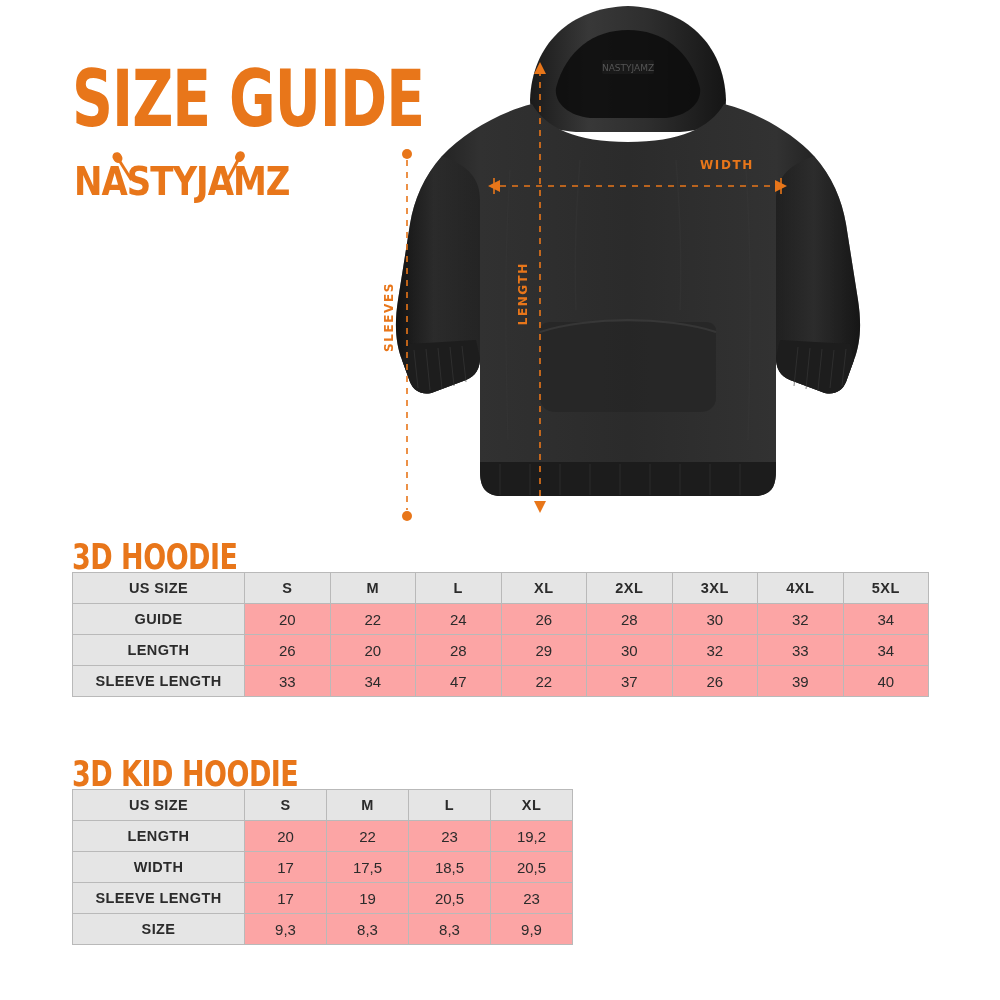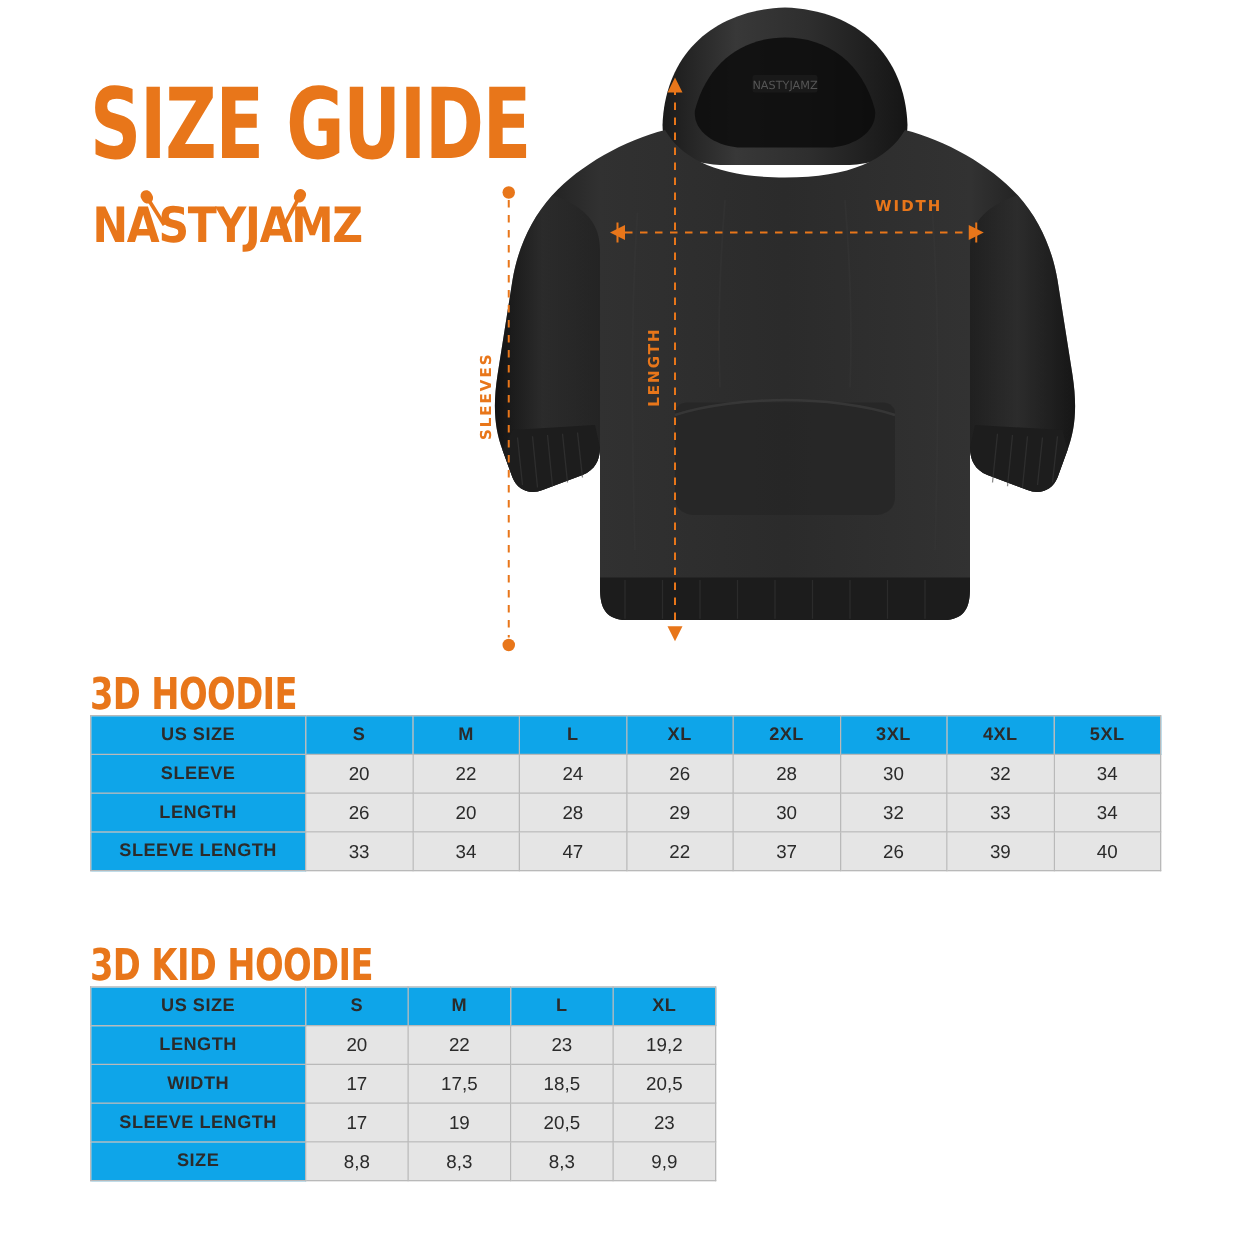--- a/index.html
+++ b/index.html
@@ -137,27 +137,27 @@
     border: 1px solid #b9b9b9;
     height: 30px;
     text-align: center;
     font-family: "Liberation Sans", sans-serif;
     font-size: 15px;
     color: #2b2b2b;
     font-weight: normal;
     padding: 0;
   }
   table .rowhead {
-    background: #0ea5e9;
+    background: #e5e5e5;
     font-weight: bold;
     font-size: 14.5px;
     letter-spacing: 0.4px;
   }
   table .valuecell {
-    background: #e5e5e5;
+    background: #fca5a5;
   }
   #table-hoodie {
     left: 72px;
     top: 572px;
     width: 856px;
   }
   #table-hoodie col.c0 { width: 172px; }
   #table-hoodie col.cx { width: 85.5px; }
   #table-kid {
     left: 72px;
@@ -323,21 +323,21 @@
       <td class="rowhead">S</td>
       <td class="rowhead">M</td>
       <td class="rowhead">L</td>
       <td class="rowhead">XL</td>
       <td class="rowhead">2XL</td>
       <td class="rowhead">3XL</td>
       <td class="rowhead">4XL</td>
       <td class="rowhead">5XL</td>
     </tr>
     <tr>
-      <td class="rowhead">SLEEVE</td>
+      <td class="rowhead">GUIDE</td>
       <td class="valuecell">20</td>
       <td class="valuecell">22</td>
       <td class="valuecell">24</td>
       <td class="valuecell">26</td>
       <td class="valuecell">28</td>
       <td class="valuecell">30</td>
       <td class="valuecell">32</td>
       <td class="valuecell">34</td>
     </tr>
     <tr>
@@ -399,19 +399,19 @@
     </tr>
     <tr>
       <td class="rowhead">SLEEVE LENGTH</td>
       <td class="valuecell">17</td>
       <td class="valuecell">19</td>
       <td class="valuecell">20,5</td>
       <td class="valuecell">23</td>
     </tr>
     <tr>
       <td class="rowhead">SIZE</td>
-      <td class="valuecell">8,8</td>
+      <td class="valuecell">9,3</td>
       <td class="valuecell">8,3</td>
       <td class="valuecell">8,3</td>
       <td class="valuecell">9,9</td>
     </tr>
   </tbody>
 </table>
 
 </body></html>

